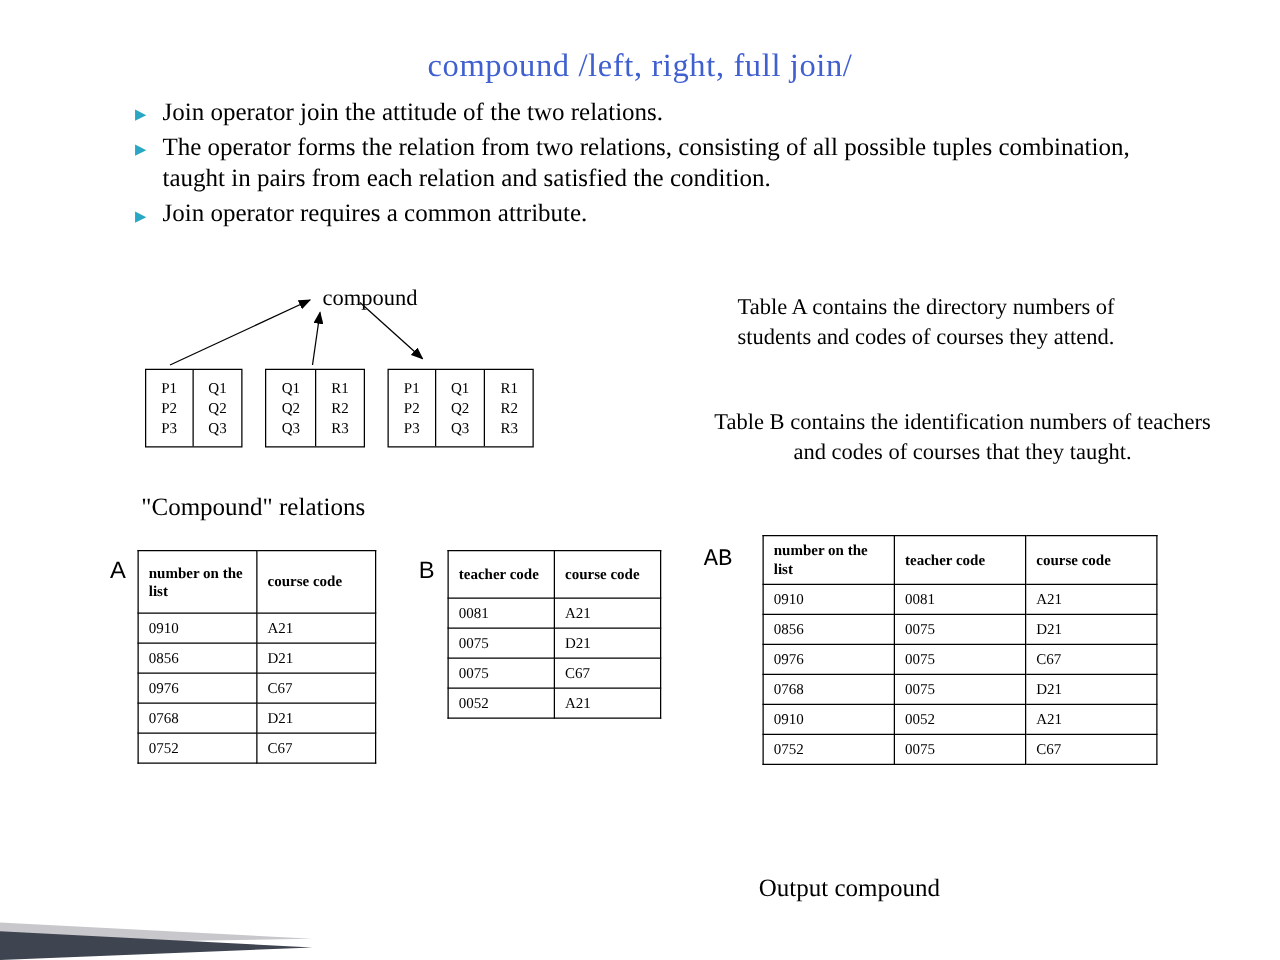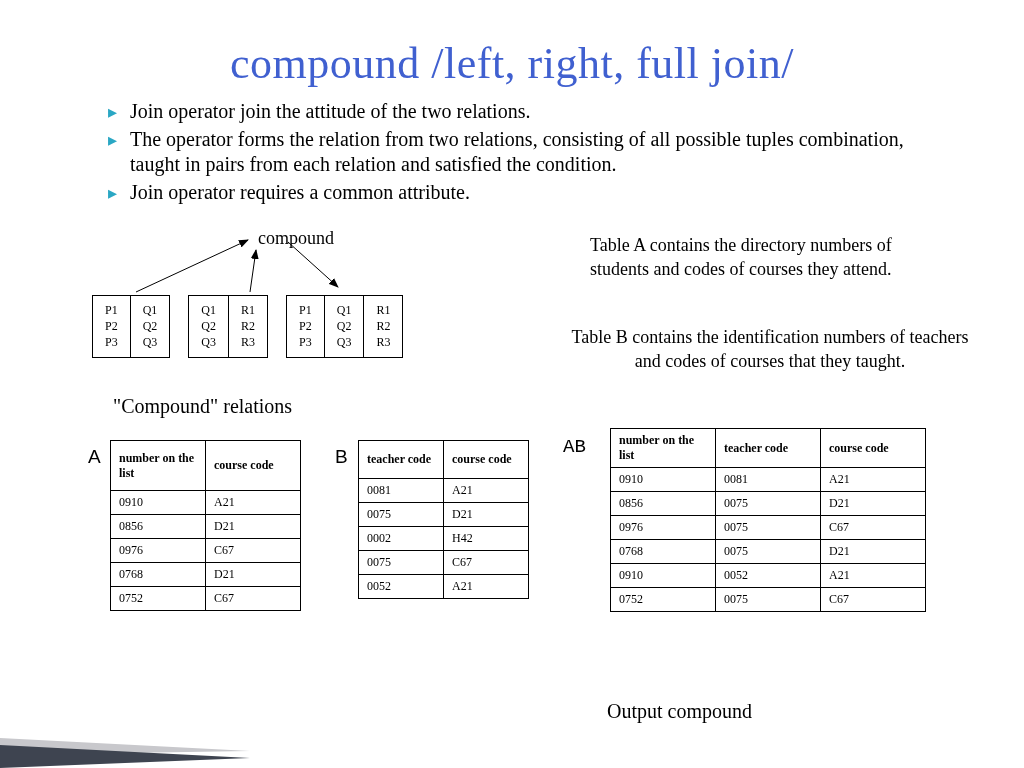--- a/index.html
+++ b/index.html
@@ -1,23 +1,23 @@
 <!DOCTYPE html>
 <html><head>
 <meta charset="utf-8">
 <style>
   * { box-sizing: border-box; margin: 0; padding: 0; }
   body { width: 1024px; height: 768px; background: #fff; font-family: "Times New Roman", serif; position: relative; overflow: hidden; }
-  .title { text-align: center; font-size: 44px; color: #4060d0; font-weight: normal; margin-top: 38px; letter-spacing: 0.5px; }
+  .title { text-align: center; font-size: 26px; color: #4060d0; font-weight: normal; margin-top: 38px; letter-spacing: 0.5px; }
   .bullets { margin: 10px 80px 0 108px; font-size: 20px; color: #000; }
   .bullets li { list-style: none; position: relative; padding-left: 22px; line-height: 1.28; margin-bottom: 2px; }
   .bullets li::before { content: "▸"; position: absolute; left: 0; top: 2px; color: #2aa7c4; font-size: 18px; }
   .compound-label { position: absolute; left: 258px; top: 228px; font-size: 18px; }
   .arrows { position: absolute; left: 108px; top: 232px; width: 320px; height: 64px; }
-  .mini-tables { position: absolute; left: 92px; top: 295px; display: flex; gap: 18px; }
+  .mini-tables { position: absolute; left: 116px; top: 295px; display: flex; gap: 18px; }
   .mini { border: 1px solid #000; display: flex; }
   .mini .col { border-right: 1px solid #000; padding: 6px 12px; font-size: 12px; line-height: 1.35; }
   .mini .col:last-child { border-right: none; }
   .desc-a { position: absolute; left: 590px; top: 233px; font-size: 18px; width: 340px; line-height: 1.35; }
   .desc-b { position: absolute; left: 570px; top: 325px; font-size: 18px; width: 400px; line-height: 1.35; text-align: center; }
   .comp-rel { position: absolute; left: 113px; top: 395px; font-size: 20px; }
   .tbl-label { position: absolute; font-size: 19px; font-family: Arial, sans-serif; }
   .labA { left: 88px; top: 446px; }
   .labB { left: 335px; top: 446px; }
   .labAB { left: 563px; top: 436px; font-weight: normal; font-family: Liberation Mono, monospace; }
@@ -124,24 +124,20 @@
         </tr>
   <tr>
           <td>0081</td>
           <td>A21</td>
         </tr>
   <tr>
           <td>0075</td>
           <td>D21</td>
         </tr>
   <tr>
-          <td>0002</td>
-          <td>H42</td>
-        </tr>
-  <tr>
           <td>0075</td>
           <td>C67</td>
         </tr>
   <tr>
           <td>0052</td>
           <td>A21</td>
         </tr>
 </tbody>
     </table>
 </div>

